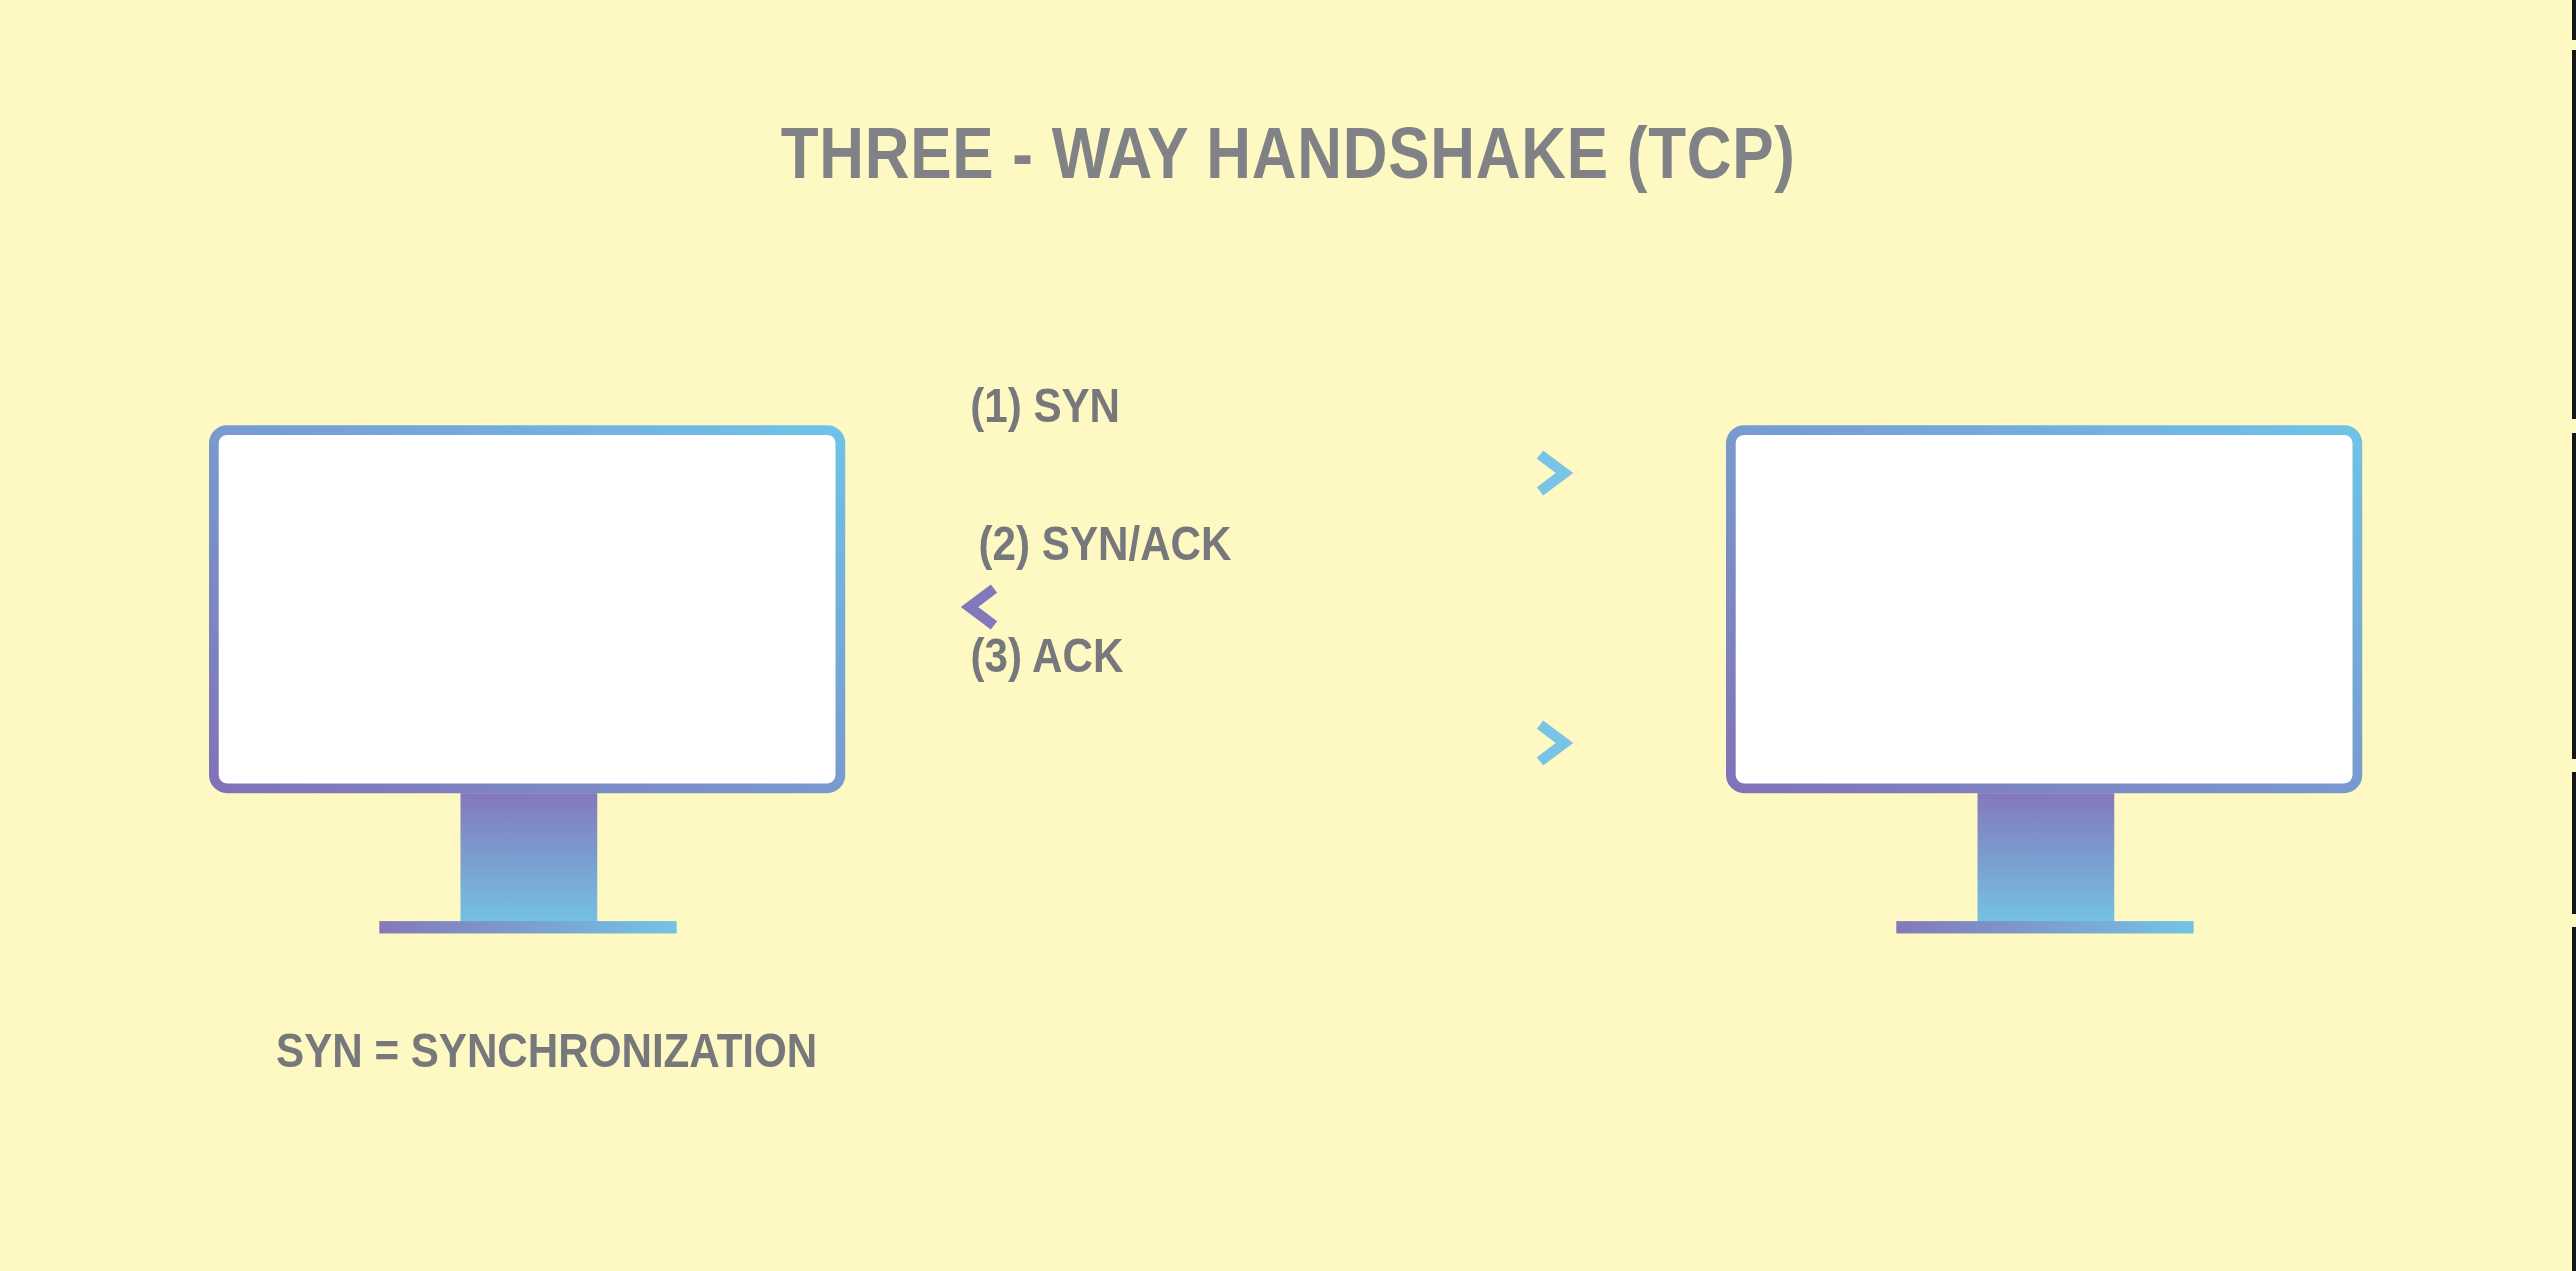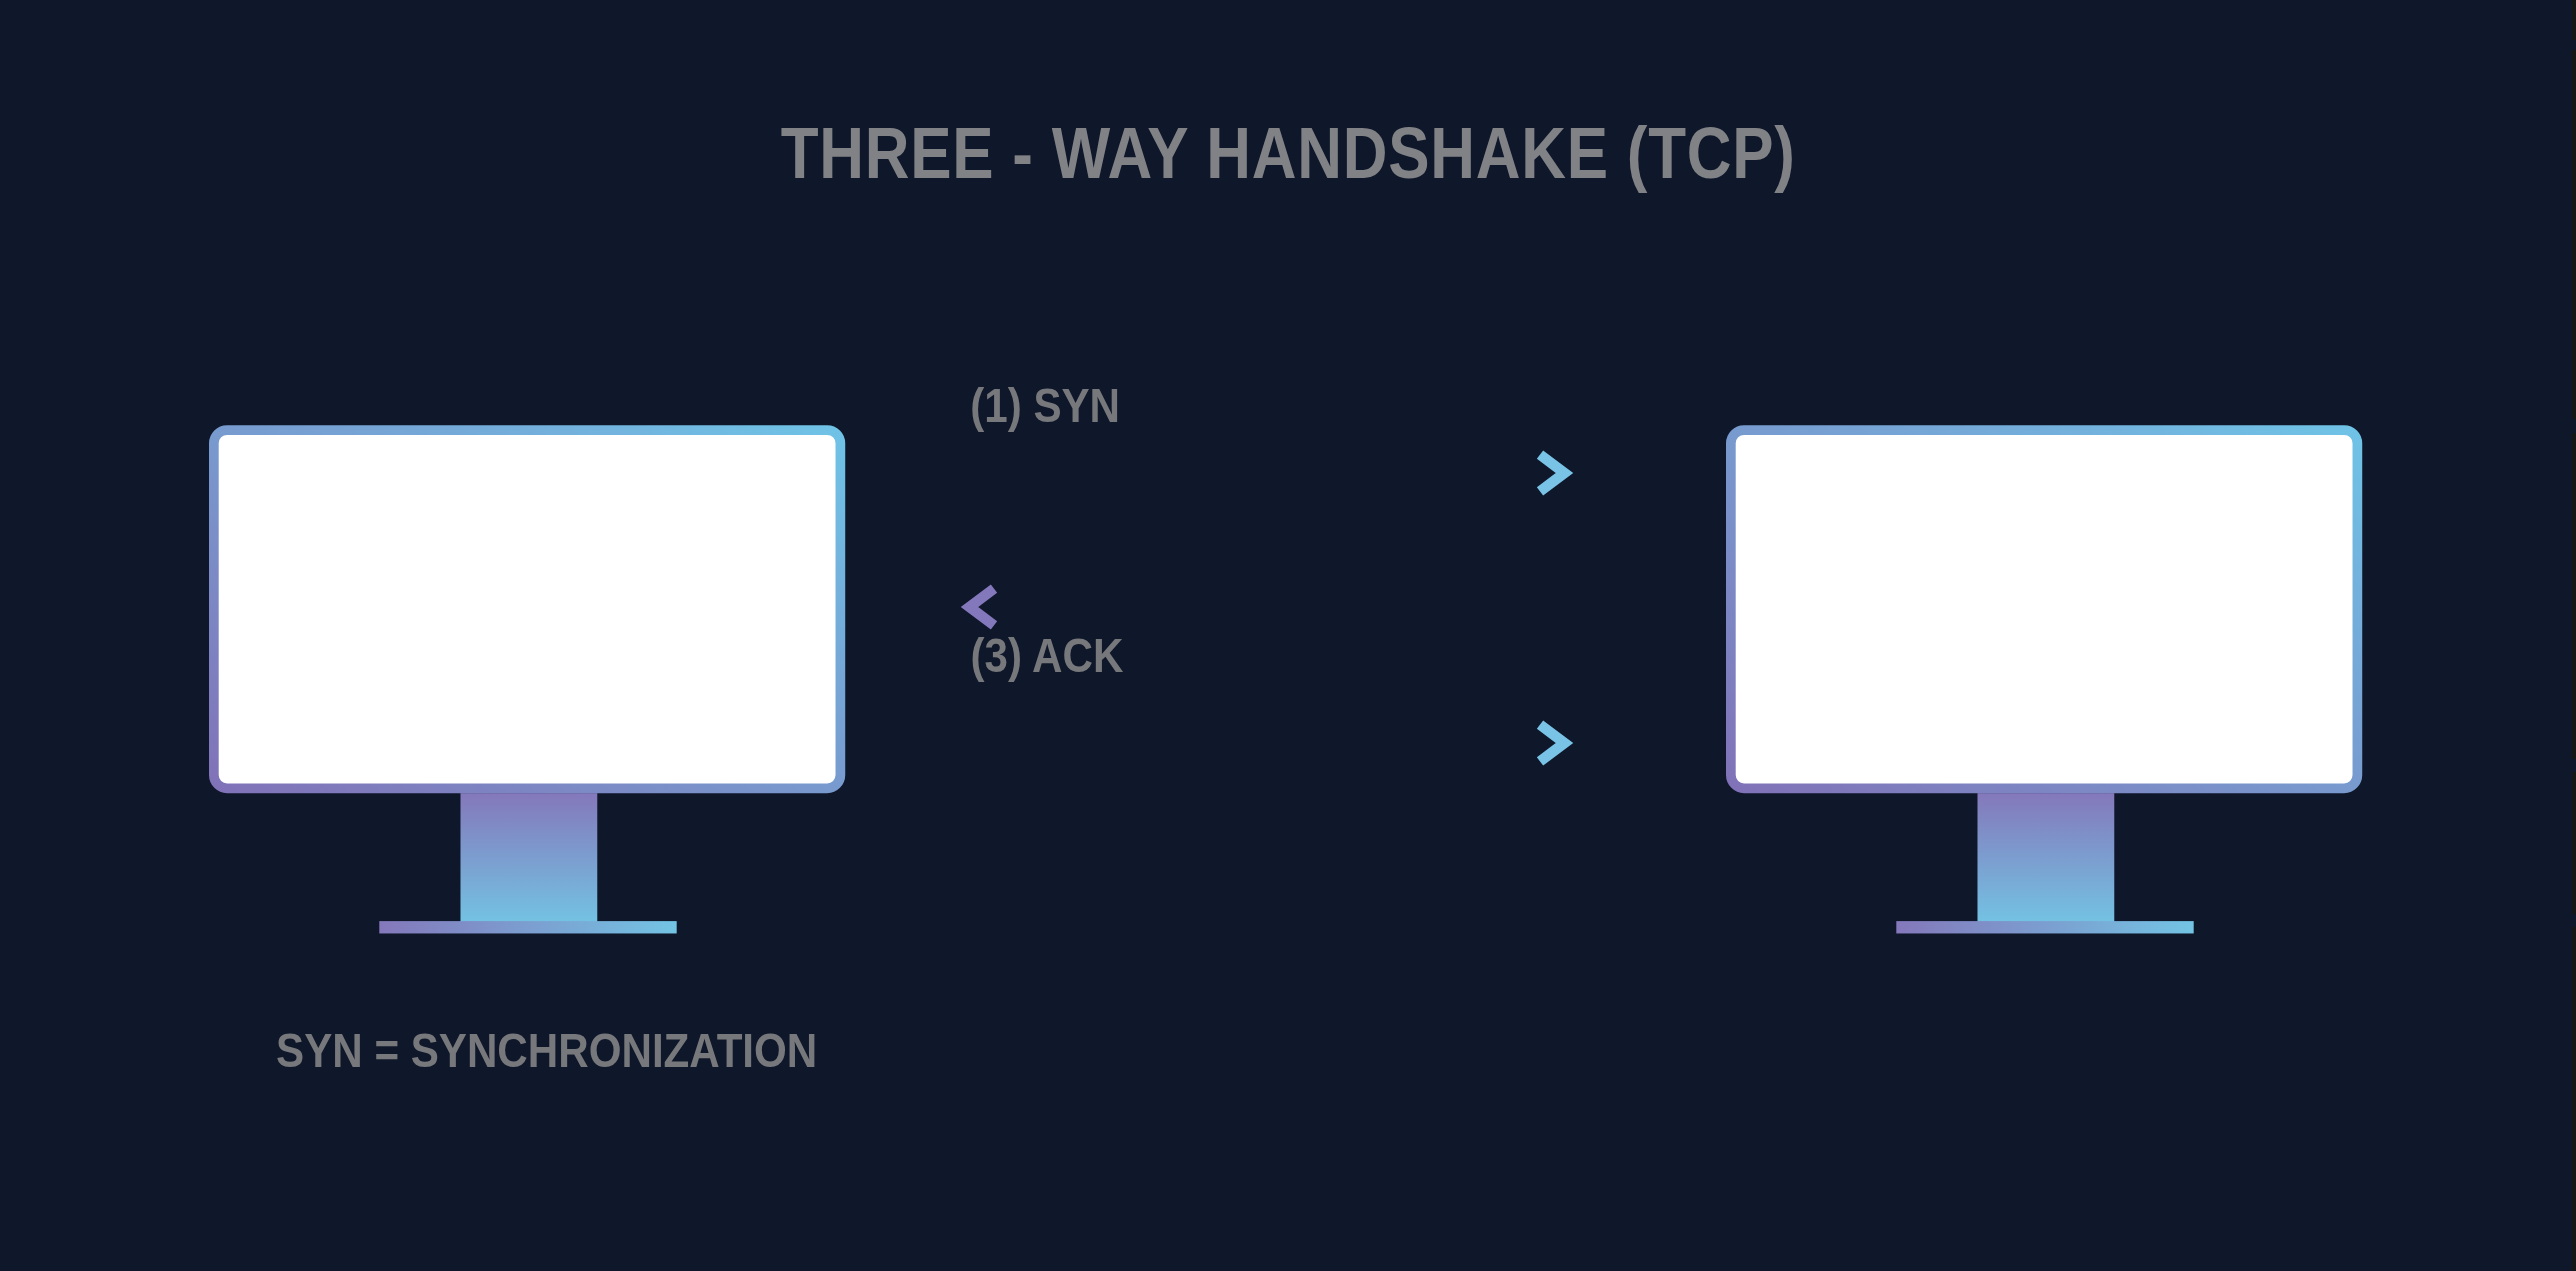--- a/index.html
+++ b/index.html
@@ -5,21 +5,21 @@
   html, body {
     margin: 0;
     padding: 0;
     background: #e8e8e9;
     font-family: "Liberation Sans", sans-serif;
   }
   .canvas {
     position: relative;
     width: 2576px;
     height: 1271px;
-    background: #0f172a;
+    background: #fef9c3;
     overflow: hidden;
   }
   .cond {
     display: inline-block;
     transform: scaleX(0.86);
     white-space: nowrap;
   }
   .title-row {
     position: absolute;
     left: 0;
@@ -139,20 +139,23 @@
   </svg>
 
   <div class="msg-label msg-label-1">
     <span class="cond">(1) SYN</span>
   </div>
   <svg class="arrow-svg arrow-1" viewBox="0 0 700 64">
     <line x1="5" y1="32" x2="660" y2="32" stroke="url(#gradArrow)" stroke-width="9" stroke-linecap="round"></line>
     <polyline points="662,11 690,32 662,53" fill="none" stroke="#79c3e6" stroke-width="12"></polyline>
   </svg>
 
+  <div class="msg-label msg-label-2">
+    <span class="cond">(2) SYN/ACK</span>
+  </div>
   <svg class="arrow-svg arrow-2" viewBox="0 0 700 64">
     <line x1="40" y1="32" x2="695" y2="32" stroke="url(#gradArrow)" stroke-width="9" stroke-linecap="round"></line>
     <polyline points="38,11 10,32 38,53" fill="none" stroke="#8478bc" stroke-width="12"></polyline>
   </svg>
 
   <div class="msg-label msg-label-3">
     <span class="cond">(3) ACK</span>
   </div>
   <svg class="arrow-svg arrow-3" viewBox="0 0 700 64">
     <line x1="5" y1="32" x2="660" y2="32" stroke="url(#gradArrow)" stroke-width="9" stroke-linecap="round"></line>

